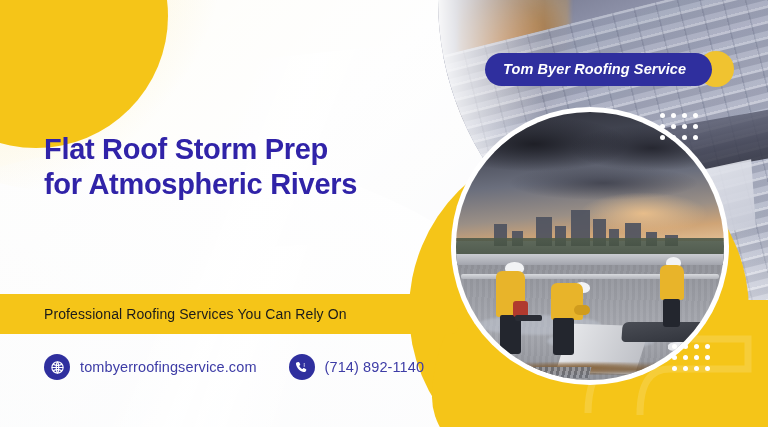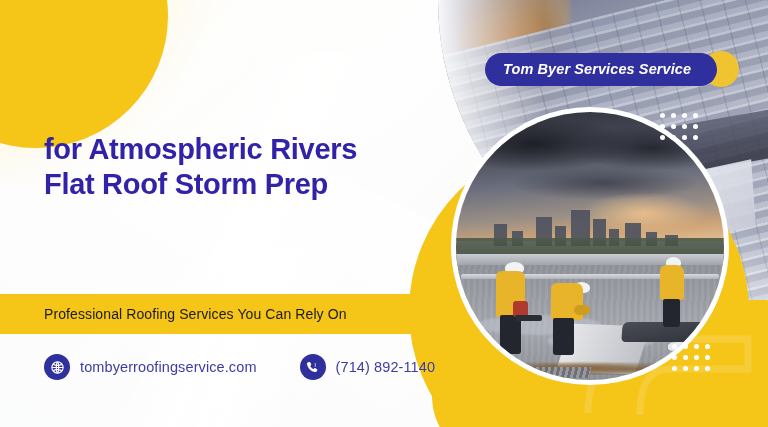--- a/index.html
+++ b/index.html
@@ -484,21 +484,21 @@
     white-space: nowrap;
   }
 
   
   .contact-row {
     position: absolute;
     left: 44px;
     top: 354px;
     display: flex;
     align-items: center;
-    gap: 21px;
+    gap: 10px;
   }
   .contact-item {
     display: flex;
     align-items: center;
     gap: 10px;
   }
   .contact-item.second { margin-left: 22px; }
   .icon-circle {
     width: 26px;
     height: 26px;
@@ -632,26 +632,26 @@
       <i></i>
       <i></i>
     <i></i>
       <i></i>
       <i></i>
       <i></i>
   </div>
 
   <div class="brand-badge">
     <div class="brand-dot"></div>
-    <div class="brand-pill">Tom Byer Services Service</div>
+    <div class="brand-pill">Tom Byer Roofing Service</div>
   </div>
 
   <div class="headline">
+    <div>Flat Roof Storm Prep</div>
     <div>for Atmospheric Rivers</div>
-    <div>Flat Roof Storm Prep</div>
   </div>
 
   <div class="tagline-band">
     <div class="tagline-text">Professional Roofing Services You Can Rely On</div>
   </div>
 
   <div class="contact-row">
     <div class="contact-item">
       <span class="icon-circle">
         <svg width="15" height="15" viewBox="0 0 24 24" fill="none" stroke="#ffffff" stroke-width="1.8">

